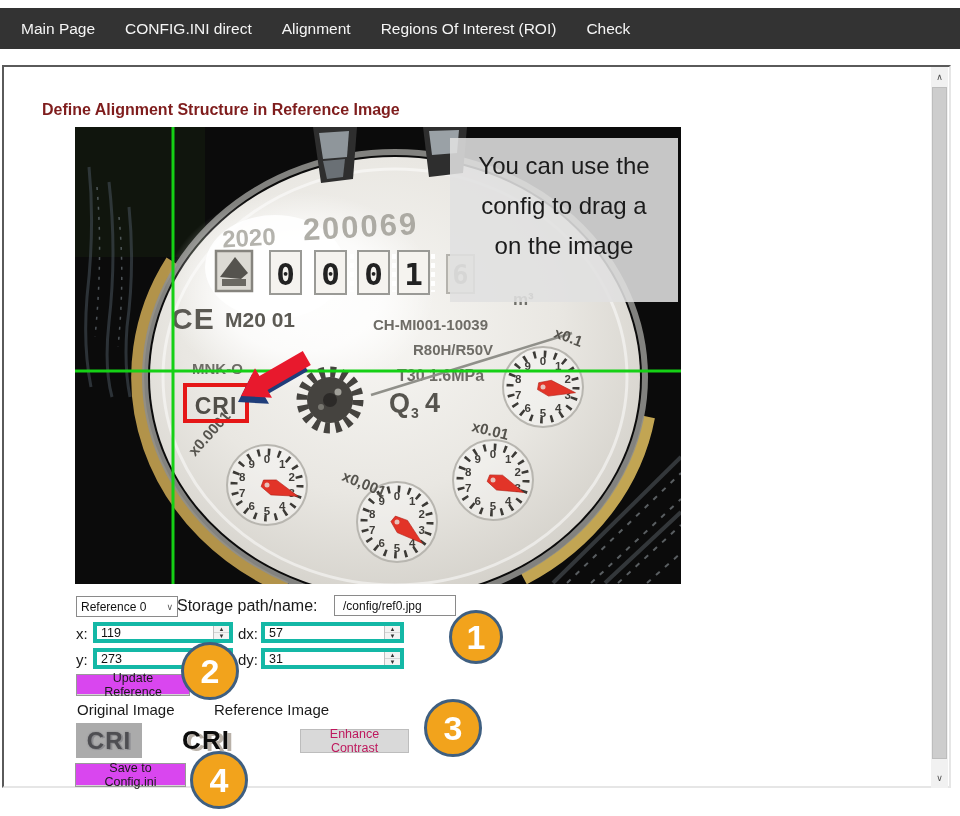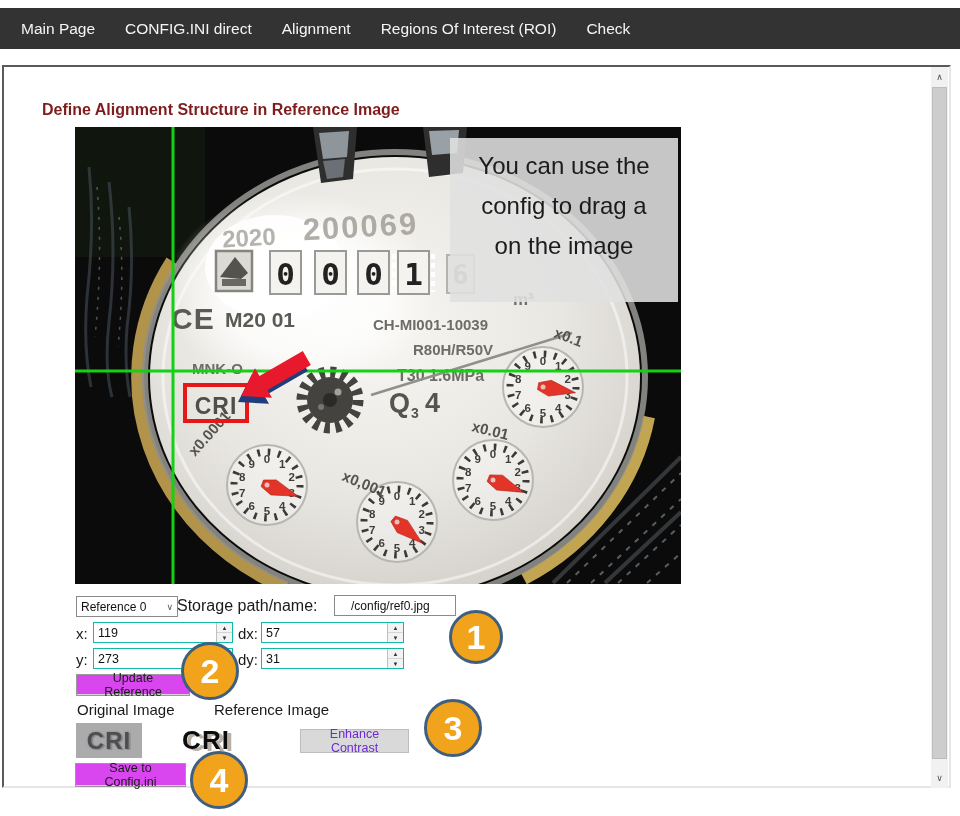--- a/index.html
+++ b/index.html
@@ -24,35 +24,35 @@
     background:rgba(224,224,224,0.88);color:#1b1b1b;text-align:center;
     font-size:24px;line-height:40px;padding-top:8px;box-sizing:border-box;}
 
   
   .ctl-label{position:absolute;color:#1a1a1a;}
   .select-box{position:absolute;height:21px;background:#fff;border:1px solid #8a8a8a;
     display:flex;align-items:center;box-sizing:border-box;font-size:12px;color:#111;
     padding:0 4px;cursor:default;}
   .select-box .chev{margin-left:auto;font-size:9px;color:#555;padding-left:6px;}
   .text-input{position:absolute;height:21px;border:1px solid #8a8a8a;box-sizing:border-box;
-    font-family:"Liberation Sans",sans-serif;font-size:12px;color:#111;padding:0 16px;background:#fff;}
-  .num-wrap{position:absolute;height:21px;border:1px solid #14b8a6;background:#fff;box-sizing:border-box;}
+    font-family:"Liberation Sans",sans-serif;font-size:12px;color:#111;padding:0 8px;background:#fff;}
+  .num-wrap{position:absolute;height:21px;border:4px solid #14b8a6;background:#fff;box-sizing:border-box;}
   .num-wrap input{position:absolute;left:0;top:0;bottom:0;width:calc(100% - 16px);border:none;outline:none;
     font-family:"Liberation Sans",sans-serif;font-size:12.5px;color:#111;padding:0 4px;box-sizing:border-box;}
   .spinner{position:absolute;right:0;top:0;width:15px;height:100%;border-left:1px solid #c0c0c0;
     display:flex;flex-direction:column;}
   .spinner span{flex:1;display:flex;align-items:center;justify-content:center;font-size:6px;
     color:#333;background:#f3f3f3;cursor:pointer;}
   .spinner span:first-child{border-bottom:1px solid #d5d5d5;}
 
   .btn{position:absolute;background:#d946ef;border:1px solid #999;box-sizing:border-box;
     font-family:"Liberation Sans",sans-serif;font-size:12.5px;color:#1a1a1a;
     display:flex;align-items:center;justify-content:center;cursor:pointer;
     box-shadow:inset 0 -1px 0 #d4d4d4;}
-  .btn.disabled{background:#d9d9d9;border-color:#bdbdbd;color:#6d28d9;box-shadow:none;}
+  .btn.disabled{background:#d9d9d9;border-color:#bdbdbd;color:#be185d;box-shadow:none;}
 
   .preview{position:absolute;display:flex;align-items:center;justify-content:center;
     font-weight:bold;}
   #preview-original{background:#ababab;color:#4e4e52;font-size:24px;letter-spacing:1px;
     text-shadow:0 0 2px #7d7d80, 2px 1px 0 #8f8f92;}
   #preview-reference{background:#ffffff;color:#0c0c0c;font-size:26px;letter-spacing:1px;
     text-shadow:4px 2px 0 #b9b1a8;}
 
   
   .callout{position:absolute;border-radius:50%;background:#f2a31c;border:3px solid #3f5f80;

